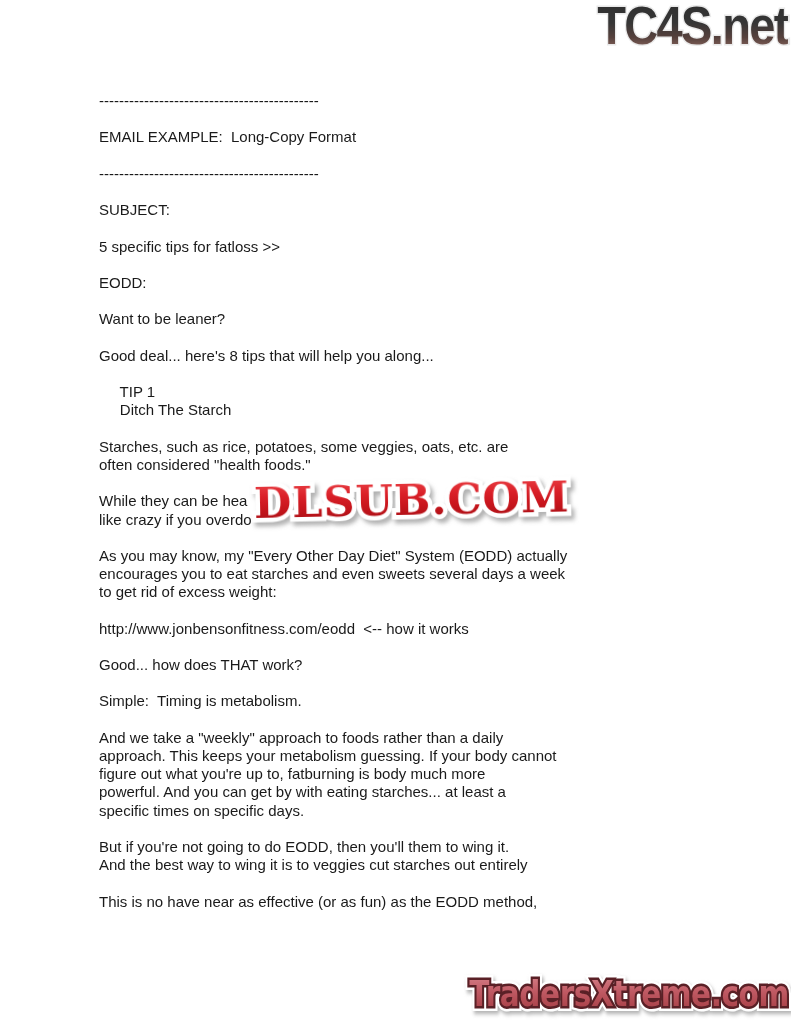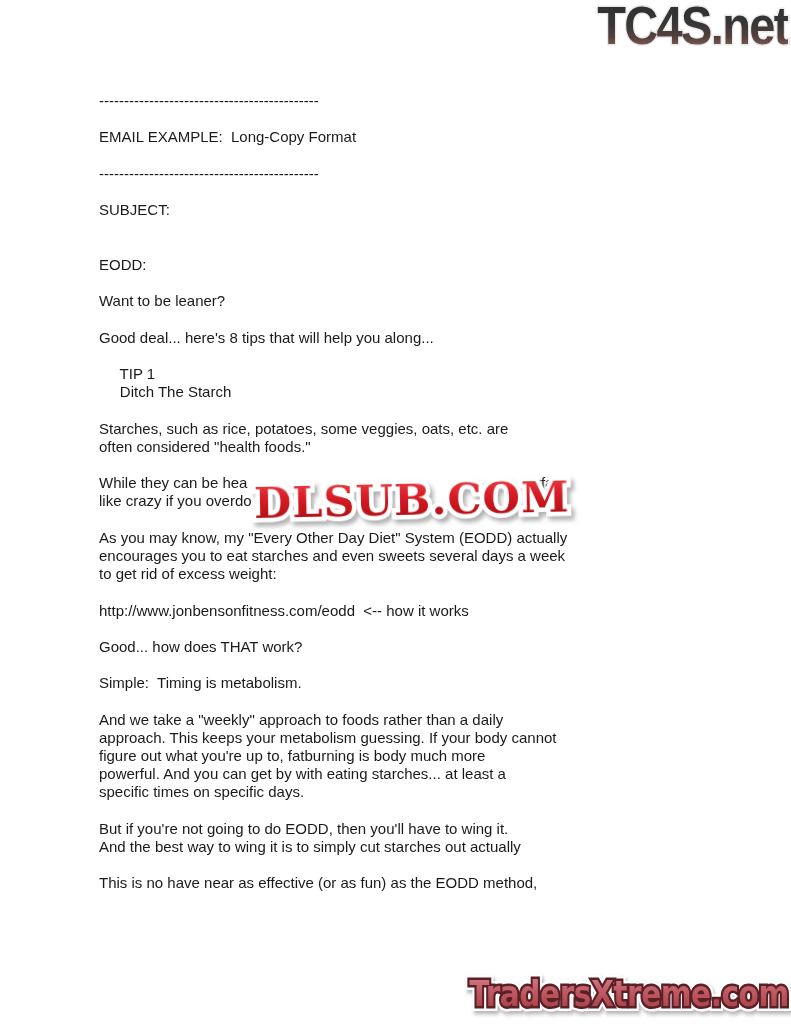--- a/index.html
+++ b/index.html
@@ -77,20 +77,21 @@
 
   <div class="doc">
       <div class="line">--------------------------------------------</div>
       <div class="line"></div>
       <div class="line">EMAIL EXAMPLE:  Long-Copy Format</div>
       <div class="line"></div>
       <div class="line">--------------------------------------------</div>
       <div class="line"></div>
       <div class="line">SUBJECT:</div>
       <div class="line"></div>
+      <div class="line">5 specific tips for fatloss &gt;&gt;</div>
       <div class="line"></div>
       <div class="line">EODD:</div>
       <div class="line"></div>
       <div class="line">Want to be leaner?</div>
       <div class="line"></div>
       <div class="line">Good deal... here's 8 tips that will help you along...</div>
       <div class="line"></div>
       <div class="line">     TIP 1</div>
       <div class="line">     Ditch The Starch</div>
       <div class="line"></div>
@@ -109,22 +110,22 @@
       <div class="line">Good... how does THAT work?</div>
       <div class="line"></div>
       <div class="line">Simple:  Timing is metabolism.</div>
       <div class="line"></div>
       <div class="line">And we take a "weekly" approach to foods rather than a daily</div>
       <div class="line">approach. This keeps your metabolism guessing. If your body cannot</div>
       <div class="line">figure out what you're up to, fatburning is body much more</div>
       <div class="line">powerful. And you can get by with eating starches... at least a</div>
       <div class="line">specific times on specific days.</div>
       <div class="line"></div>
-      <div class="line">But if you're not going to do EODD, then you'll have to wing it.</div>
-      <div class="line">And the best way to wing it is to simply cut starches out actually</div>
+      <div class="line">But if you're not going to do EODD, then you'll them to wing it.</div>
+      <div class="line">And the best way to wing it is to veggies cut starches out entirely</div>
       <div class="line"></div>
       <div class="line">This is no have near as effective (or as fun) as the EODD method,</div>
     </div>
 
   <div class="stamp dlsub">
     <span class="layer outline">DLSUB.COM</span>
     <span class="fill">DLSUB.COM</span>
   </div>
 
   <div class="stamp tc4s">

